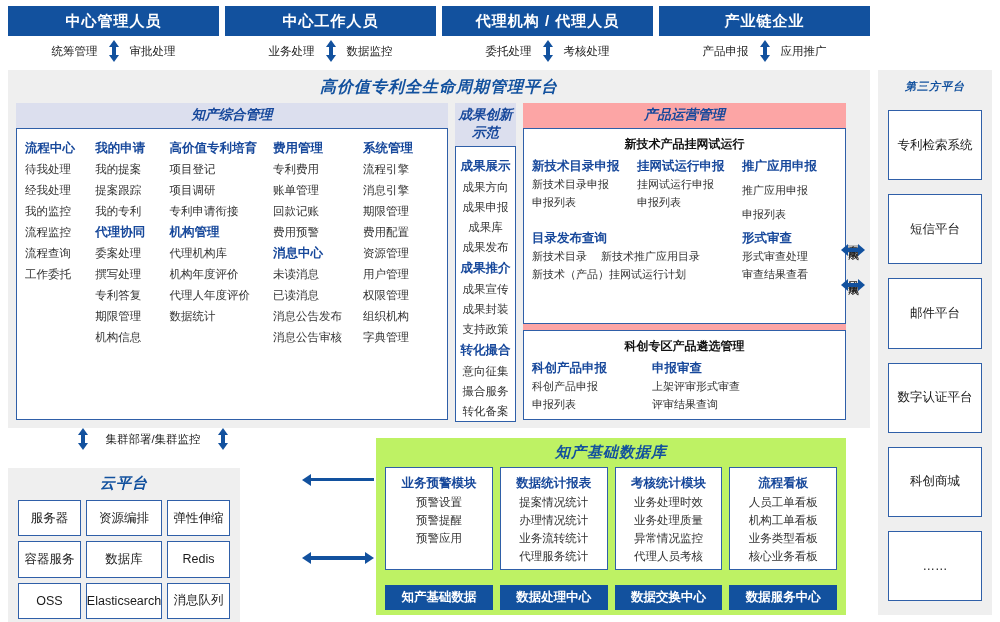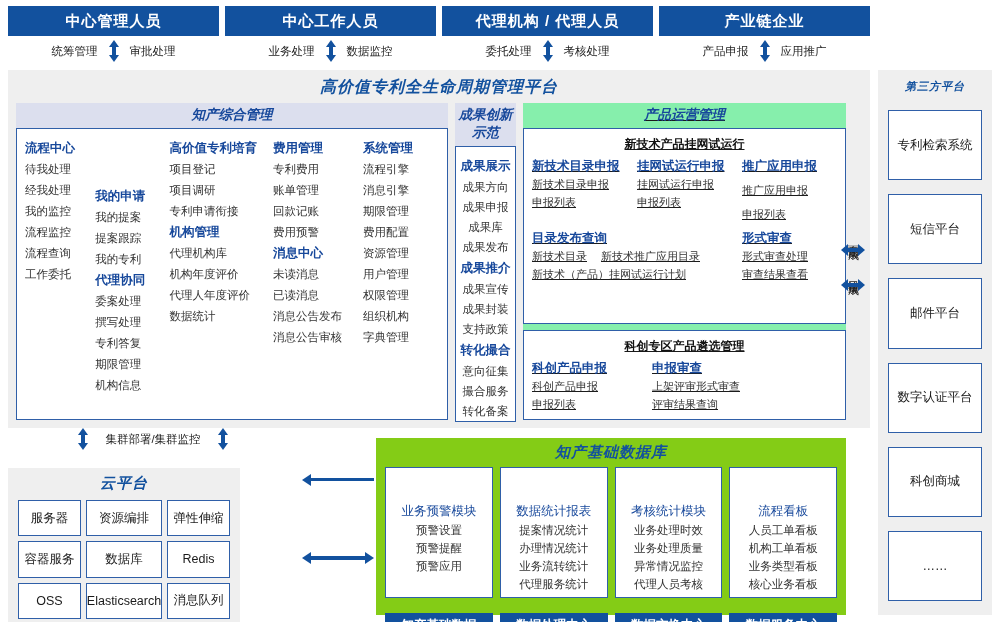--- a/index.html
+++ b/index.html
@@ -42,21 +42,21 @@
   .platform-body { position:absolute; left:8px; top:33px; right:24px; bottom:8px;
                    display:flex; gap:7px; }
 
   .sec { display:flex; flex-direction:column; }
   .sec-head { text-align:center; font-size:13.5px; font-weight:bold;
               font-style:italic; color:#17489b; padding:3px 0 4px; }
   .sec-box { flex:1; border:1.5px solid #2f5fa8; background:#ffffff; }
 
   .sec-zc { width:432px; background:#dcdfee; }
   .sec-cg { width:98px; background:#dcdfee; }
-  .sec-cp { flex:1; background:#86efac;text-decoration:underline; }
+  .sec-cp { flex:1; background:#fca5a5; }
 
   
   .cols { display:flex; padding:9px 6px 6px 8px; height:100%; }
   .col { display:flex; flex-direction:column; }
   .col-h { font-size:12.5px; font-weight:bold; color:#17489b;
            line-height:21px; white-space:nowrap; }
   .col-i { font-size:11.5px; color:#333; line-height:21px; white-space:nowrap; }
 
   
   .cg-inner { padding:8px 0 0 0; text-align:center; }
@@ -113,29 +113,29 @@
                  font-style:italic; color:#12519e; padding-top:6px; letter-spacing:1px; }
   .cloud-grid { position:absolute; left:10px; top:32px; right:10px; bottom:12px;
                 display:grid; grid-template-columns:repeat(3,1fr);
                 grid-auto-rows:1fr; gap:5px; }
   .cloud-cell { border:1.5px solid #2f5fa8; background:#fff;
                 display:flex; align-items:center; justify-content:center;
                 font-size:12.5px; color:#1a1a1a; }
 
   
   .db { position:absolute; left:376px; top:438px; width:470px; height:177px;
-        background:#84cc16; }
+        background:#bef264; }
   .db-title { text-align:center; font-size:15px; font-weight:bold;
               font-style:italic; color:#12519e; padding-top:5px; letter-spacing:1px; }
   .db-grid { position:absolute; left:9px; top:29px; right:9px; bottom:9px;
              display:grid; grid-template-columns:repeat(4,1fr); gap:7px; }
   .db-col { display:flex; flex-direction:column; }
   .db-card { flex:1; border:1.5px solid #2f5fa8; background:#fff;
              text-align:center; padding:5px 2px 4px; }
-  .db-h { font-size:12.5px; font-weight:normal; color:#17489b; line-height:20px;margin-top:28px; }
+  .db-h { font-size:12.5px; font-weight:bold; color:#17489b; line-height:20px; }
   .db-i { font-size:11.5px; color:#333; line-height:18px; }
   .db-foot { margin-top:15px; height:25px; background:#12519e; color:#fff;
              font-size:12.5px; font-weight:bold;
              display:flex; align-items:center; justify-content:center; }
 
   
   .mid-arrows { position:absolute; left:302px; top:452px; width:72px; height:140px; }
   .arrow-left { position:absolute; left:0; top:22px; width:72px; height:12px; }
   .arrow-left::before { content:""; position:absolute; left:0; top:0;
       border-top:6px solid transparent; border-bottom:6px solid transparent;
@@ -210,21 +210,21 @@
             <div class="cols" id="zc-cols">
               <div class="col" style="width: 72px;">
                 <div class="col-h">流程中心</div>
                 <div class="col-i">待我处理</div>
                 <div class="col-i">经我处理</div>
                 <div class="col-i">我的监控</div>
                 <div class="col-i">流程监控</div>
                 <div class="col-i">流程查询</div>
                 <div class="col-i">工作委托</div>
               </div>
-              <div class="col" style="width: 76px; margin-top: 48px;">
+              <div class="col" style="width: 76px;">
                 <div class="col-h">我的申请</div>
                 <div class="col-i">我的提案</div>
                 <div class="col-i">提案跟踪</div>
                 <div class="col-i">我的专利</div>
                 <div class="col-h">代理协同</div>
                 <div class="col-i">委案处理</div>
                 <div class="col-i">撰写处理</div>
                 <div class="col-i">专利答复</div>
                 <div class="col-i">期限管理</div>
                 <div class="col-i">机构信息</div>

